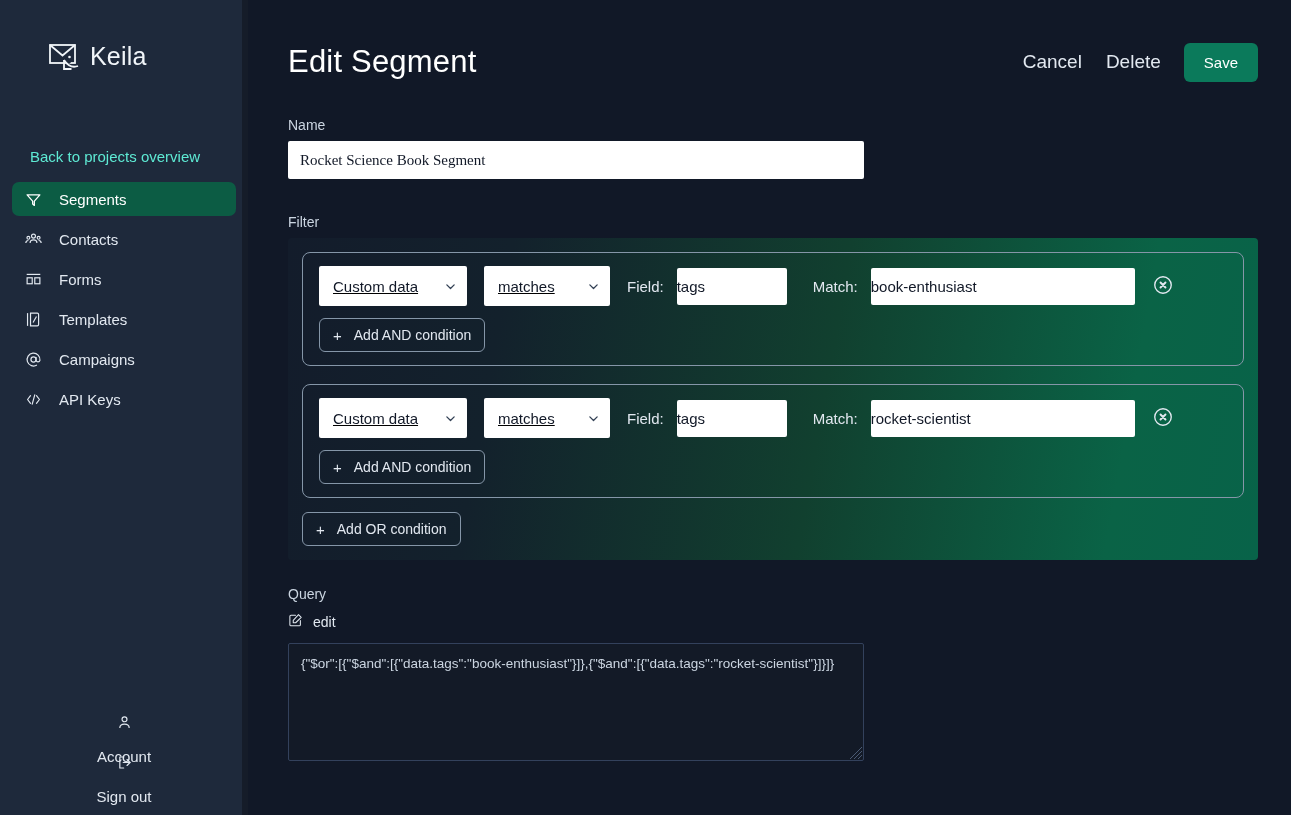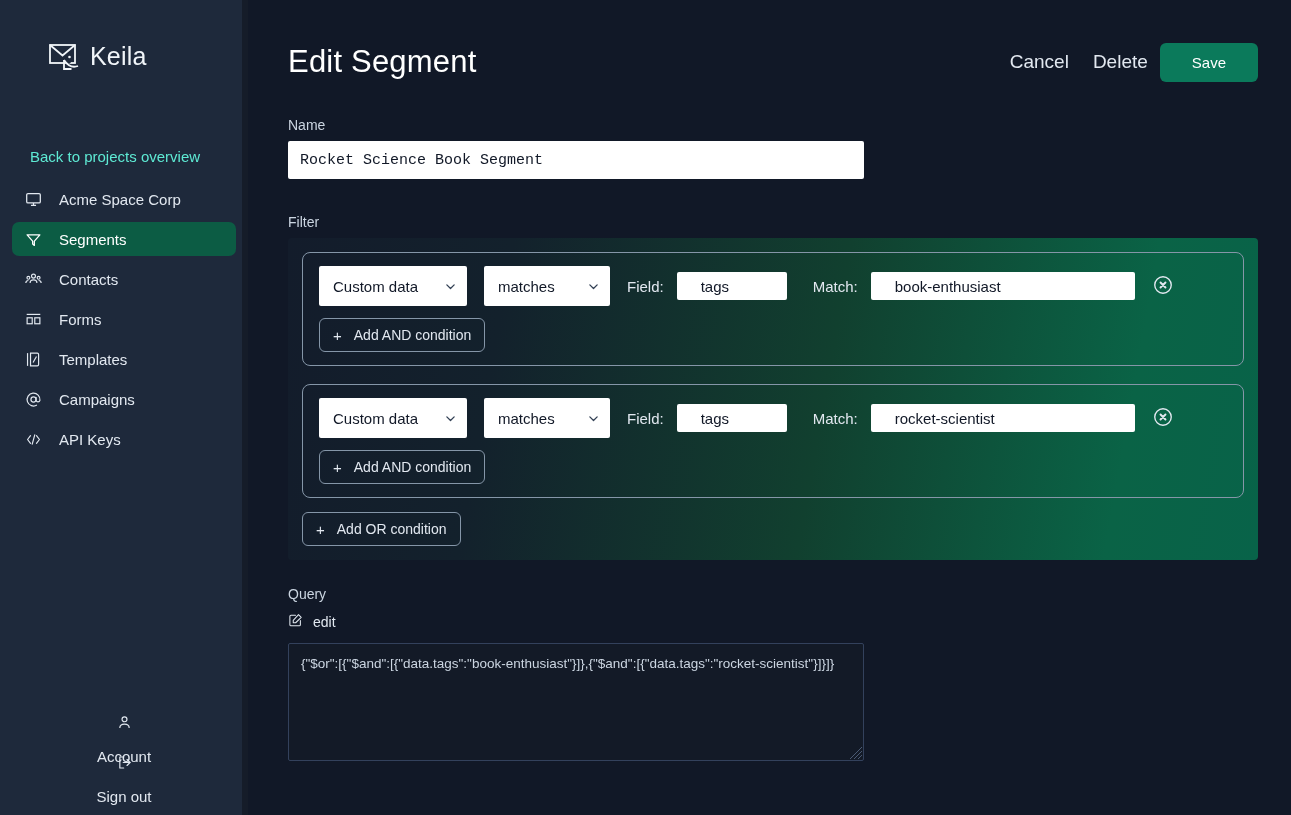--- a/index.html
+++ b/index.html
@@ -58,32 +58,32 @@
     padding: 42px 33px 0 40px;
   }
   .page-title { color: #ffffff; font-size: 31px; font-weight: 400; letter-spacing: .2px; }
   .header-actions { margin-left: auto; display: flex; align-items: center; gap: 0; }
   .btn-text {
     color: #e2e8f0; font-size: 19px; background: none; border: none;
     padding: 9px 12px; cursor: pointer; font-family: inherit;
   }
   .btn-save {
     background: #0b7a5b; color: #ffffff; border: none; border-radius: 6px;
-    font-size: 15px; padding: 11px 32px; cursor: pointer;
+    font-size: 15px; padding: 11px 20px; margin-left: 11px; cursor: pointer;
     font-family: inherit;
   }
 
   .content { padding: 0 33px 0 40px; }
 
   .field-label { color: #cbd5e1; font-size: 14px; margin: 35px 0 8px 0; }
   .name-input {
     width: 576px; height: 38px;
     background: #ffffff; color: #111827;
     border: none; border-radius: 2px;
-    padding: 16px 12px; font-size: 15px; font-family: Liberation Mono, monospace;
+    padding: 16px 12px; font-size: 15px; font-family: Liberation Serif, serif;
     display: block;
   }
 
   
   .filter-panel {
     margin-top: 8px;
     width: 970px; padding: 14px;
     border-radius: 4px;
     background: linear-gradient(100deg, #131c2b 0%, #13212c 22%, #11402f 55%, #0a6346 85%, #086349 100%);
   }
@@ -91,31 +91,31 @@
     border: 1px solid #8596a8; border-radius: 8px;
     padding: 13px 14px 13px 16px; margin-bottom: 18px;
     position: relative;
   }
   .or-group:last-of-type { margin-bottom: 14px; }
   .cond-row { display: flex; align-items: center; gap: 0; }
 
   .select-box {
     position: relative; background: #ffffff; border-radius: 2px;
     height: 40px; display: flex; align-items: center;
-    padding: 0 10px 0 14px; margin-right: 17px;
+    padding: 0 10px 0 14px; margin-right: 17px; text-decoration: underline;
   }
   .select-box .sel-label { color: #111827; font-size: 15px; white-space: nowrap; }
   .select-box .chev { margin-left: auto; padding-left: 16px; display: flex; }
   .sel-type { width: 148px; }
   .sel-op { width: 126px; }
 
   .inline-label { color: #e2e8f0; font-size: 15px; margin-right: 13px; white-space: nowrap; }
   .val-input {
     background: #ffffff; color: #111827; border: none; border-radius: 2px;
-    height: 28px; padding: 0 24px; font-size: 15px; font-family: inherit;
+    height: 37px; padding: 0 0; font-size: 15px; font-family: inherit;
   }
   .in-field { width: 110px; margin-right: 26px; }
   .in-match { width: 264px; }
   .remove-btn {
     background: none; border: none; cursor: pointer;
     margin-left: 17px; display: flex; align-items: center; padding: 0;
   }
 
   .add-btn {
     display: inline-flex; align-items: center; gap: 12px;
@@ -162,29 +162,20 @@
           <path d="M20 24 L20 33 L27.5 33" stroke-width="1.8" fill="none"></path>
         </svg>
       </span>
       <span class="logo-text">Keila</span>
     </div>
 
     <div class="back-link">Back to projects overview</div>
 
     <nav class="nav">
 
-      <div class="nav-item">
-        <span class="ico">
-          <svg width="17" height="17" viewBox="0 0 20 20" fill="none" stroke="#e2e8f0" stroke-width="1.5">
-            <rect x="2" y="3" width="16" height="11" rx="1.5"></rect>
-              <path d="M7 17h6M10 14v3"></path>
-          </svg>
-        </span>
-        <span>Acme Space Corp</span>
-      </div>
 
       <div class="nav-item active">
         <span class="ico">
           <svg width="17" height="17" viewBox="0 0 20 20" fill="none" stroke="#ffffff" stroke-width="1.5" stroke-linejoin="round">
             <path d="M2.5 4.5h15L11 12v5l-2-1.6V12z"></path>
           </svg>
         </span>
         <span>Segments</span>
       </div>
 

